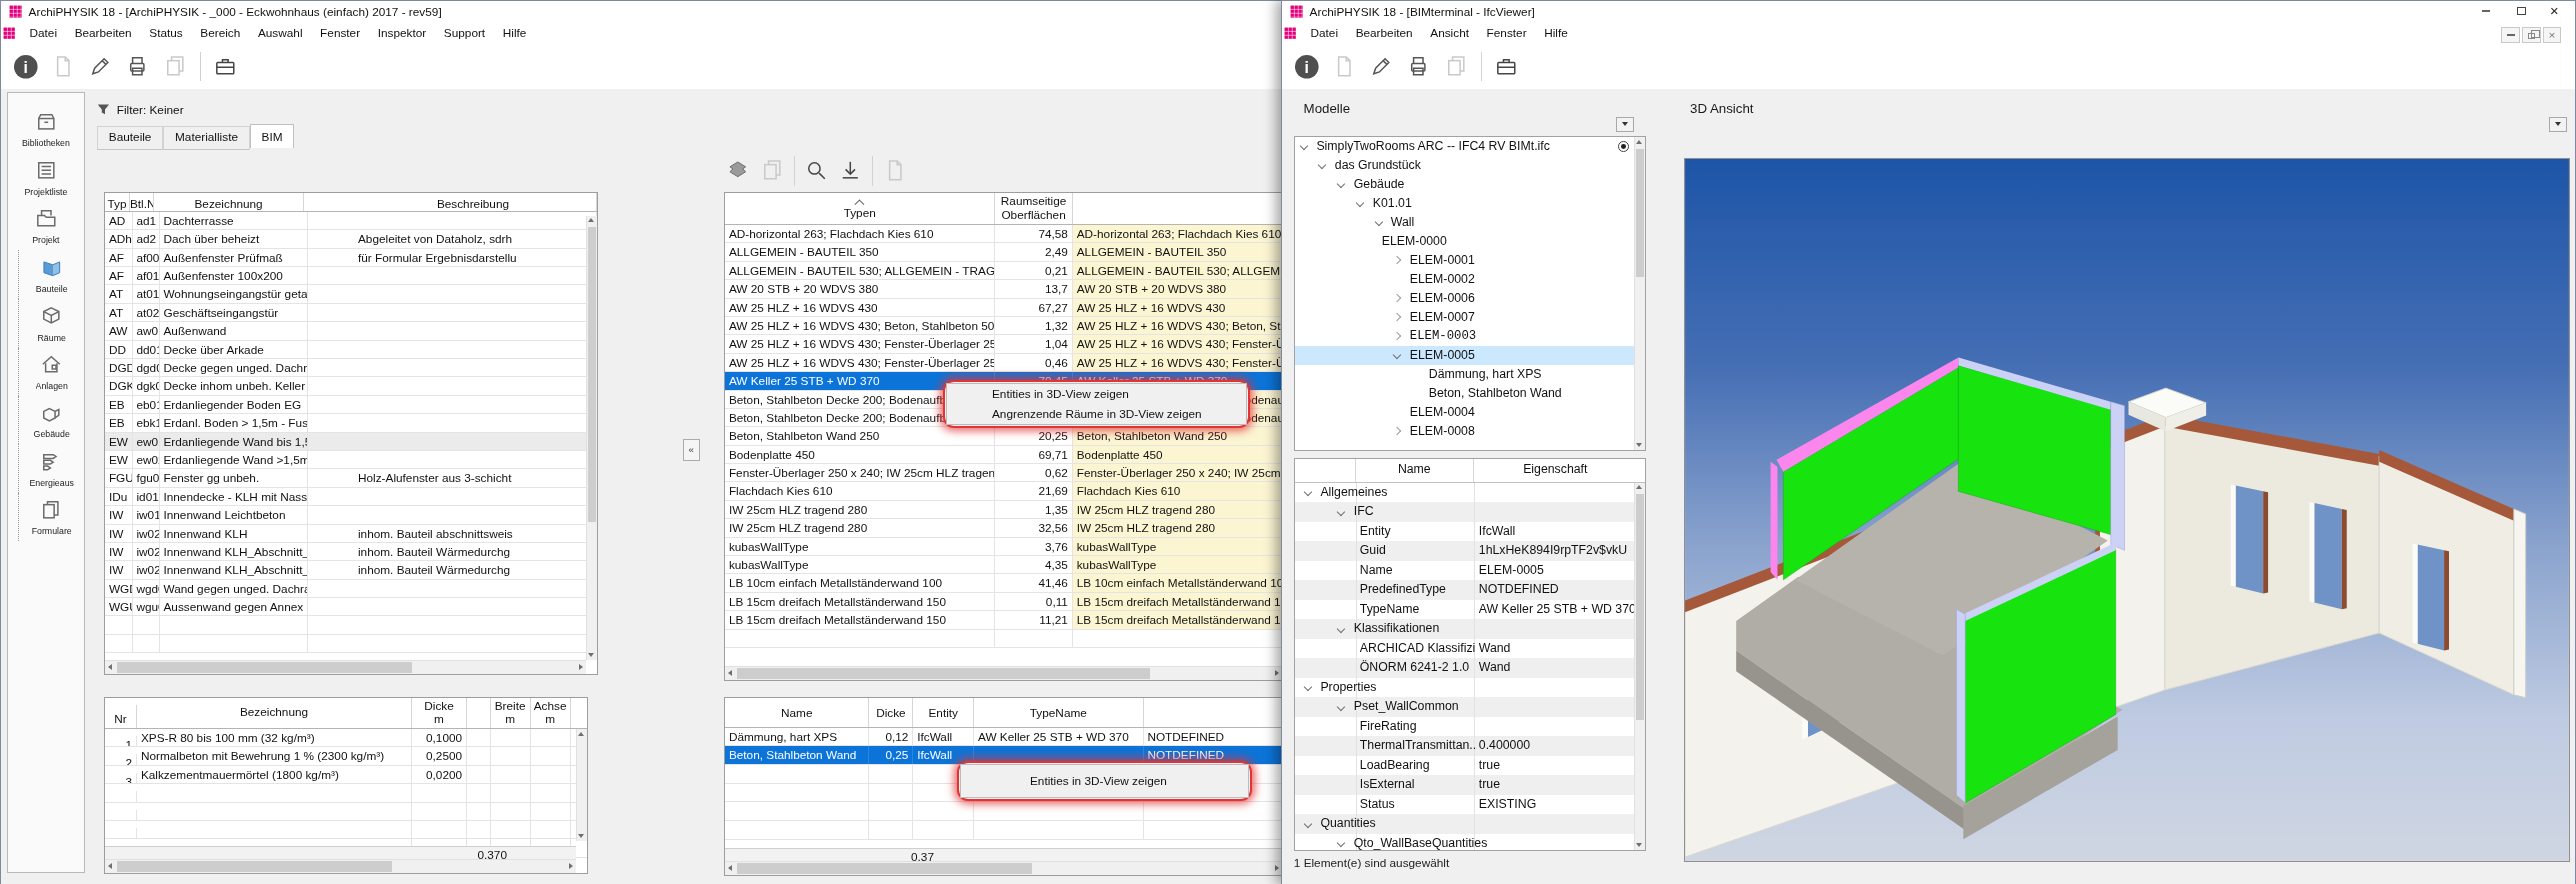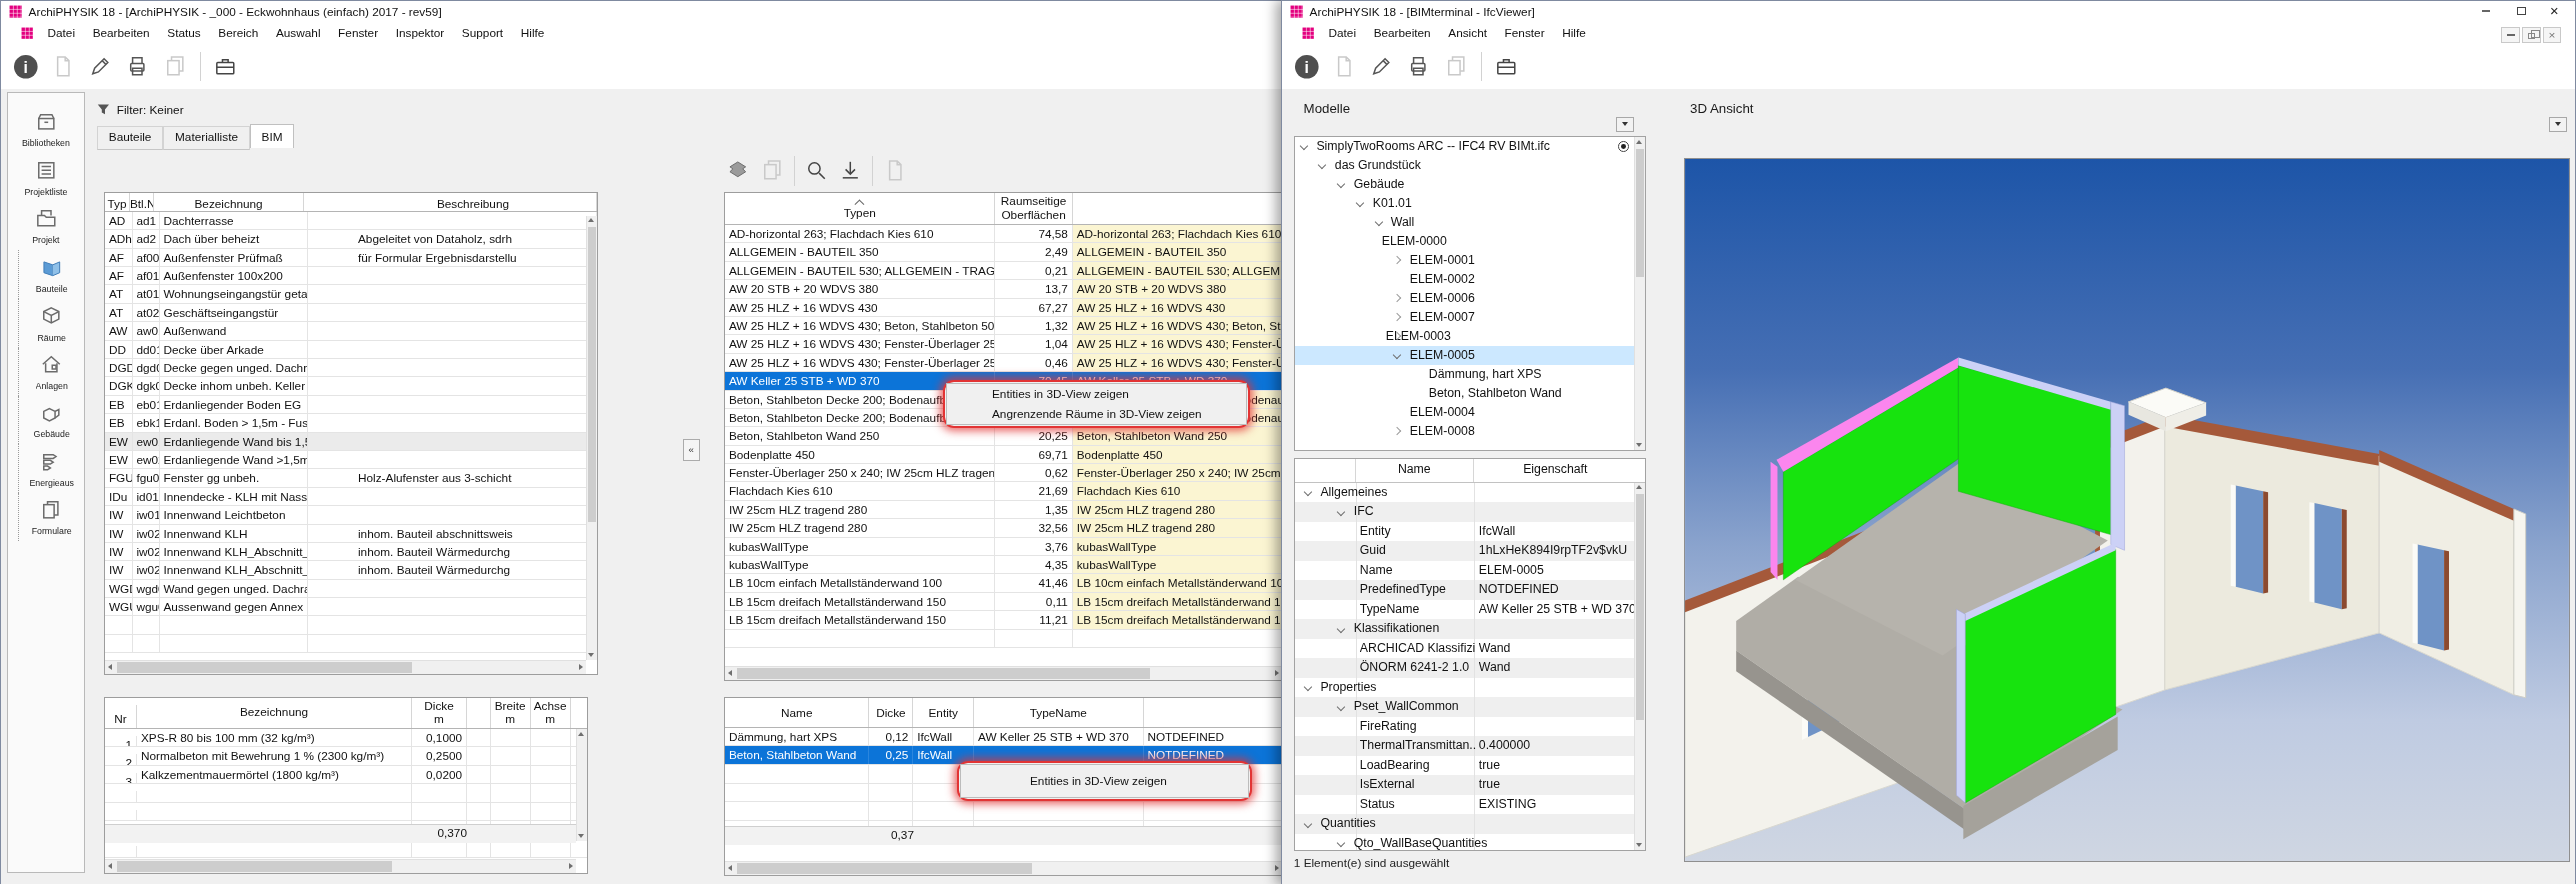--- a/index.html
+++ b/index.html
@@ -8,21 +8,21 @@
   .win { position:absolute; top:0; height:885px; background:#fff; border:1px solid #7f8aa0; }
   #lw { left:0; width:1282px; }
   #rw { left:1281px; width:1295px; box-shadow:-4.9px 0 11.8px rgba(0,0,0,.35); }
   .titlebar { position:absolute; top:0; left:0; right:0; height:21.6px; background:#fff;
     display:flex; align-items:center; gap:6.9px; padding-left:7.9px; font-size:11.8px; white-space:nowrap; overflow:hidden;}
   .app-ico { width:12.8px; height:12.8px; background:#e3007f; flex:0 0 auto;
     background-image:linear-gradient(rgba(255,255,255,.55) 1px, transparent 1px),
                      linear-gradient(90deg, rgba(255,255,255,.55) 1px, transparent 1px);
     background-size:3.9px 3.9px; }
   .menubar { position:absolute; top:21.6px; left:0; right:0; height:21.6px; background:#fff;
-    display:flex; align-items:center; padding-left:20px; font-size:11.8px; }
+    display:flex; align-items:center; padding-left:2px; font-size:11.8px; }
   .menubar .app-ico { width:11.8px; height:11.8px; margin-right:5.9px; }
   .mitem { padding:2px 8.8px; cursor:default; }
   .toolbar { position:absolute; top:43px; left:0; right:0; height:45px; background:#fff;
     display:flex; align-items:center; gap:11.8px; padding-left:11.8px; }
   .tico { width:25.6px; height:25.6px; display:flex; align-items:center; justify-content:center; }
   .tsep { width:1px; height:29.5px; background:#d2d2d2; }
   .content { position:absolute; top:88px; left:0; right:0; bottom:0; background:#f0f0f0; }
 
   
   .sidebar { position:absolute; left:5.9px; top:2.9px; width:78px; height:781px;
@@ -54,22 +54,22 @@
   .sthumb { position:absolute; background:#cdcdcd; }
   .arr { position:absolute; width:0; height:0; }
   .arr.up { border-left:3.9px solid transparent; border-right:3.9px solid transparent; border-bottom:4.9px solid #6f6f6f; }
   .arr.dn { border-left:3.9px solid transparent; border-right:3.9px solid transparent; border-top:4.9px solid #6f6f6f; }
   .arr.lf { border-top:3.9px solid transparent; border-bottom:3.9px solid transparent; border-right:4.9px solid #6f6f6f; }
   .arr.rt { border-top:3.9px solid transparent; border-bottom:3.9px solid transparent; border-left:4.9px solid #6f6f6f; }
 
   #llayers-table { left:103px; top:608px; width:484px; height:177px; }
   .hc2 { font-size:11.8px; text-align:center; line-height:12.8px; padding-top:2px; border-right:1px solid #d6d6d6; overflow:hidden;}
   .l-nr{width:32px;margin-top:7px;} .l-bez{width:275px;} .l-dic{width:55px;} .l-gap{width:23.6px;} .l-bre{width:40px;} .l-ach{width:40px;}
-  .totrow { position:absolute; left:0; right:10.8px; bottom:30px; height:18.7px; line-height:17.7px;
-    background:#f2f2f2; border-top:1px solid #cfcfcf; display:flex; }
+  .totrow { position:absolute; left:0; right:10.8px; bottom:8px; height:18.7px; line-height:17.7px;
+    background:#f2f2f2; border-top:1px solid #cfcfcf; display:flex;gap:20px; }
 
   .collapse-btn { position:absolute; left:682px; top:350px; width:16.7px; height:21.6px; background:#f5f5f5;
     border:1px solid #ababab; font-size:9.8px; text-align:center; line-height:19.7px; color:#333; cursor:default; }
 
   
   .midbar { position:absolute; left:724px; top:67px; display:flex; gap:8.8px; align-items:center; }
   #types-table { left:723px; top:103px; width:558px; height:489px; border-right:none; }
   .y { background:#fbf5d2; }
   .t-name{width:305px;} .t-val{width:87px;} .t-echo{width:236px;}
   #mlayers-table { left:723px; top:608px; width:558px; height:179px; border-right:none; }
@@ -839,21 +839,21 @@
             </span></div>
           <div class="tnode" style="padding-left: 40px;"><span class="chev exp" style="position: absolute; left: 24.6px; top: 5.9px;"></span><span>das Grundstück</span></div>
           <div class="tnode" style="padding-left: 59px;"><span class="chev exp" style="position: absolute; left: 43px; top: 5.9px;"></span><span>Gebäude</span></div>
           <div class="tnode" style="padding-left: 78px;"><span class="chev exp" style="position: absolute; left: 62px; top: 5.9px;"></span><span>K01.01</span></div>
           <div class="tnode" style="padding-left: 96px;"><span class="chev exp" style="position: absolute; left: 81px; top: 5.9px;"></span><span>Wall</span></div>
           <div class="tnode" style="padding-left: 87px;"><span>ELEM-0000</span></div>
           <div class="tnode" style="padding-left: 115px;"><span class="chev col" style="position: absolute; left: 99px; top: 5.9px;"></span><span>ELEM-0001</span></div>
           <div class="tnode" style="padding-left: 115px;"><span>ELEM-0002</span></div>
           <div class="tnode" style="padding-left: 115px;"><span class="chev col" style="position: absolute; left: 99px; top: 5.9px;"></span><span>ELEM-0006</span></div>
           <div class="tnode" style="padding-left: 115px;"><span class="chev col" style="position: absolute; left: 99px; top: 5.9px;"></span><span>ELEM-0007</span></div>
-          <div class="tnode" style="padding-left: 91px;"><span class="chev col" style="position: absolute; left: 99px; top: 5.9px;"></span><span>ELEM-0003</span></div>
+          <div class="tnode" style="padding-left: 115px; font-family: Liberation Mono, monospace;"><span class="chev col" style="position: absolute; left: 99px; top: 5.9px;"></span><span>ELEM-0003</span></div>
           <div class="tnode sel" style="padding-left: 115px;"><span class="chev exp" style="position: absolute; left: 99px; top: 5.9px;"></span><span>ELEM-0005</span></div>
           <div class="tnode" style="padding-left: 134px;"><span>Dämmung, hart XPS</span></div>
           <div class="tnode" style="padding-left: 134px;"><span>Beton, Stahlbeton Wand</span></div>
           <div class="tnode" style="padding-left: 115px;"><span>ELEM-0004</span></div>
           <div class="tnode" style="padding-left: 115px;"><span class="chev col" style="position: absolute; left: 99px; top: 5.9px;"></span><span>ELEM-0008</span></div>
         </div>
       <div class="vscroll" style="top:0;bottom:0;">
         <i class="arr up" style="left:1px;top:2.9px;"></i>
           <i class="arr dn" style="left:1px;bottom:2.9px;"></i>
         <div class="sthumb" style="left:1px;right:1px;top:11.8px;height:128px;"></div>

